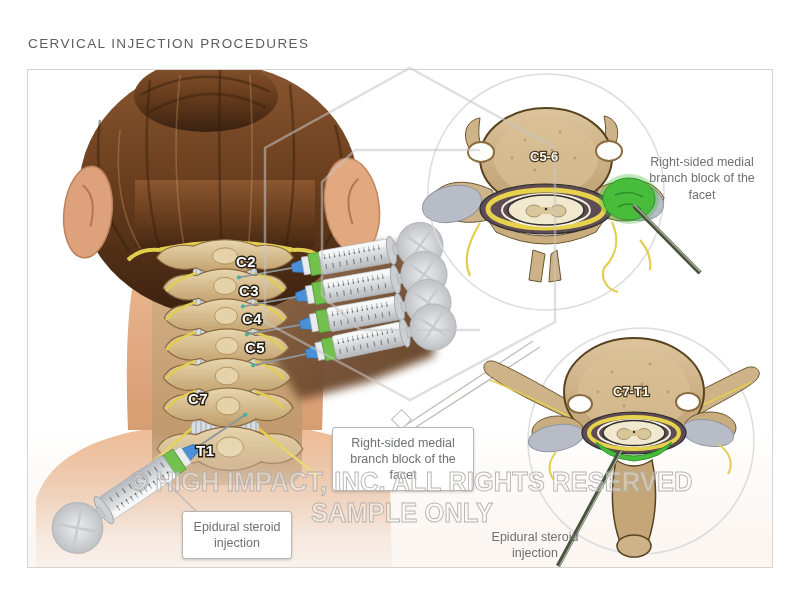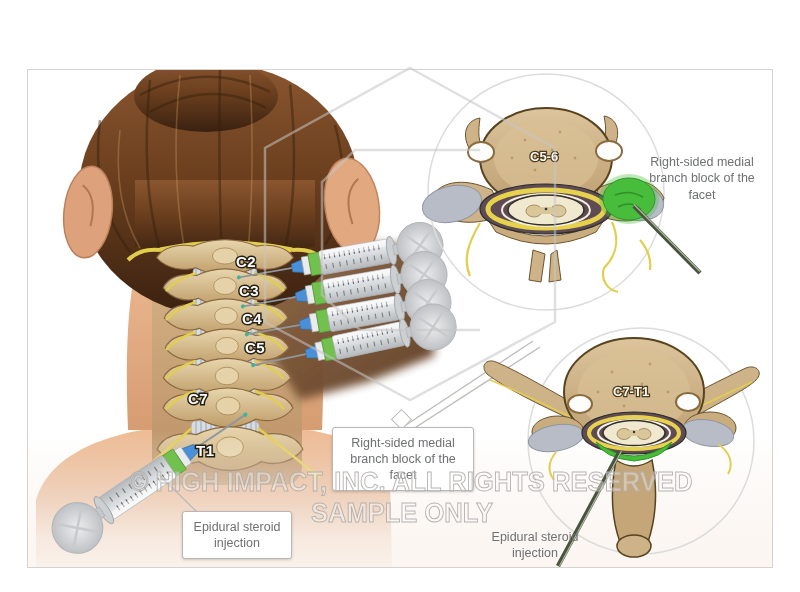--- a/index.html
+++ b/index.html
@@ -280,20 +280,21 @@
                C640,468 628,468 616,460 Z" fill="#c4a678" stroke="#57431f" stroke-width="1.5"></path>
       <ellipse cx="634" cy="546" rx="17" ry="11" fill="#cdb387" stroke="#57431f" stroke-width="1.5"></ellipse>
       <path d="M718,444 C730,452 734,464 728,474 M556,452 C548,462 548,472 554,480" stroke="#e2ce4e" stroke-width="2" fill="none"></path>
       <line x1="558" y1="566" x2="620" y2="451" stroke="#4a5340" stroke-width="4.5"></line>
       <line x1="559.5" y1="566" x2="621.5" y2="451" stroke="#aeb9a0" stroke-width="1.2"></line>
       <text class="sec" x="613" y="396" font-size="12">C7-T1</text>
     </g>
   </g>
 </svg>
 
+<div class="page-title">CERVICAL INJECTION PROCEDURES</div>
 
 <div class="diamond" id="diamond-medial"></div>
 <div class="callout-box" id="box-medial">Right-sided medial branch block of the facet</div>
 
 <div class="callout-box" id="box-epidural">Epidural steroid injection</div>
 
 <div class="caption" id="caption-medial">Right-sided medial branch block of the facet</div>
 
 <div class="caption" id="caption-epidural">Epidural steroid injection</div>
 

